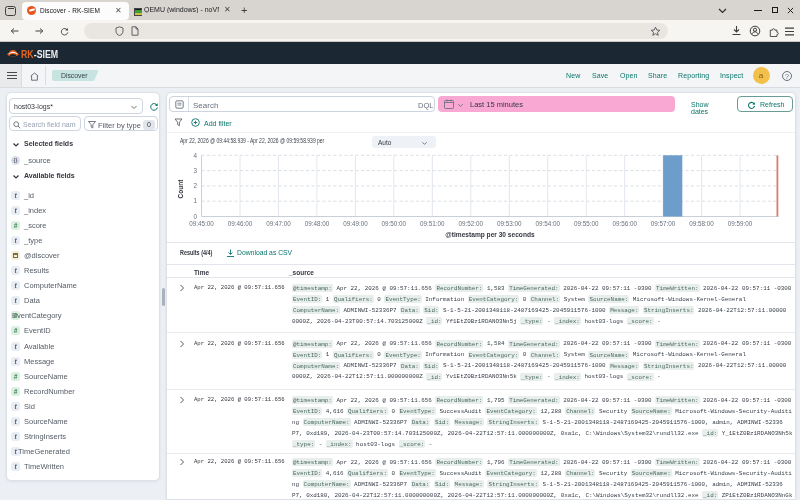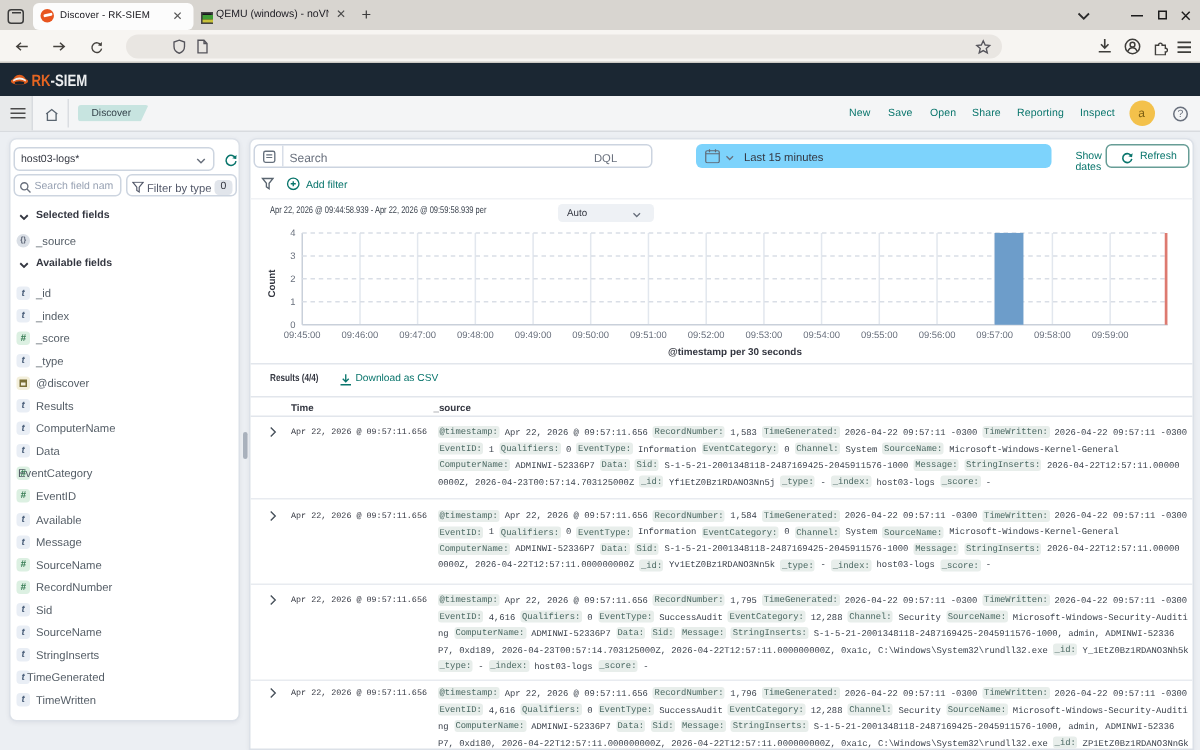--- a/index.html
+++ b/index.html
@@ -53,22 +53,22 @@
 .fitem{font-size:7.5px;color:#545d66;}
 .fbadge{position:absolute;width:9px;height:9px;border-radius:2.5px;text-align:center;font-size:6.5px;line-height:9px;font-style:italic;font-weight:bold;}
 .bt{background:#e9eef5;color:#4a5e79;}
 .bn{background:#dcf0e2;color:#357a52;}
 #sbthumb{left:162px;top:288px;width:3px;height:18px;background:#aab2bd;border-radius:2px;}
 #main{left:166px;top:92px;width:630px;height:408px;background:#fff;border:1px solid #dce1e8;border-radius:5px 5px 0 0;box-shadow:0 1px 3px rgba(60,70,90,.08);}
 #main .in{position:absolute;}
 #sinput{left:2px;top:3px;width:266px;height:16px;border:1px solid #ccd4e0;border-radius:4px;background:#fff;}
 #sinput .icbox{position:absolute;left:0;top:0;width:19px;height:14px;border-right:1px solid #d8dee8;}
 #sinput .ph{position:absolute;left:23px;top:3.5px;font-size:8px;color:#69707d;}
-#sinput .dql{position:absolute;left:226px;top:4px;font-size:7.5px;color:#69707d;}
-#dpick{left:271px;top:3px;width:237px;height:16px;background:#7dd3fc;border-radius:4px;margin-left:26px;}
+#sinput .dql{position:absolute;left:248px;top:4px;font-size:7.5px;color:#69707d;}
+#dpick{left:271px;top:3px;width:237px;height:16px;background:#f9a8d4;border-radius:4px;}
 #dpick .txt{position:absolute;left:32px;top:4px;font-size:7.5px;color:#343741;}
 #dpick .sd{position:absolute;left:253px;top:4.5px;font-size:7px;color:#09756c;}
 #refbtn{left:570px;top:3px;width:56px;height:16px;border:1px solid #679d96;border-radius:4px;background:#fff;}
 #refbtn span{position:absolute;left:22px;top:4px;font-size:7px;color:#09756c;}
 #addf{left:37px;top:26.5px;font-size:7px;color:#09756c;}
 #ctitle{left:12.5px;top:43.5px;font-size:6.5px;color:#3b434e;transform:scaleX(0.77);transform-origin:0 0;white-space:nowrap;}
 #autosel{left:205px;top:43px;width:64px;height:12px;background:#eef1f5;border-radius:3px;}
 #autosel span{position:absolute;left:6px;top:2.5px;font-size:6.5px;color:#343741;}
 #resrow{left:0;top:149px;width:628px;height:22px;border-top:1px solid #e2e6ec;}
 #resrow b{position:absolute;left:13px;top:6px;font-size:6.8px;color:#343741;transform:scaleX(0.8);transform-origin:0 50%;white-space:nowrap;}

